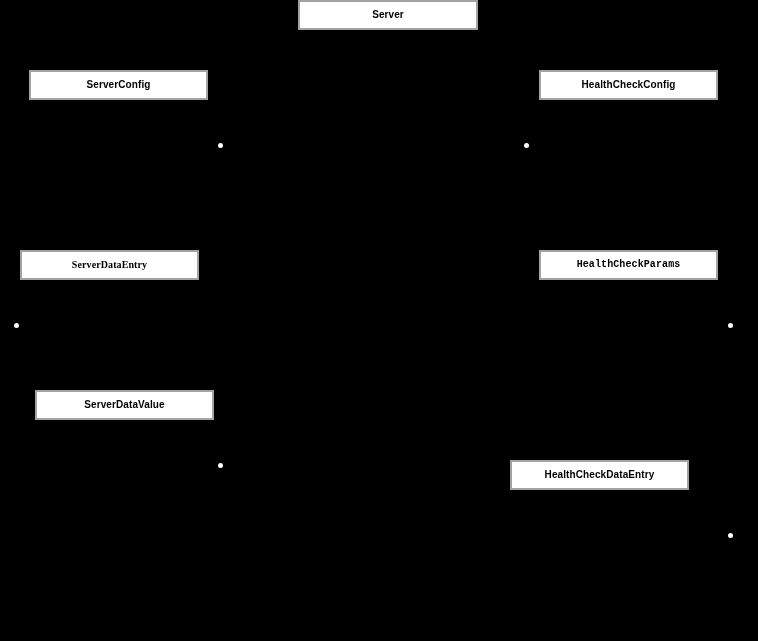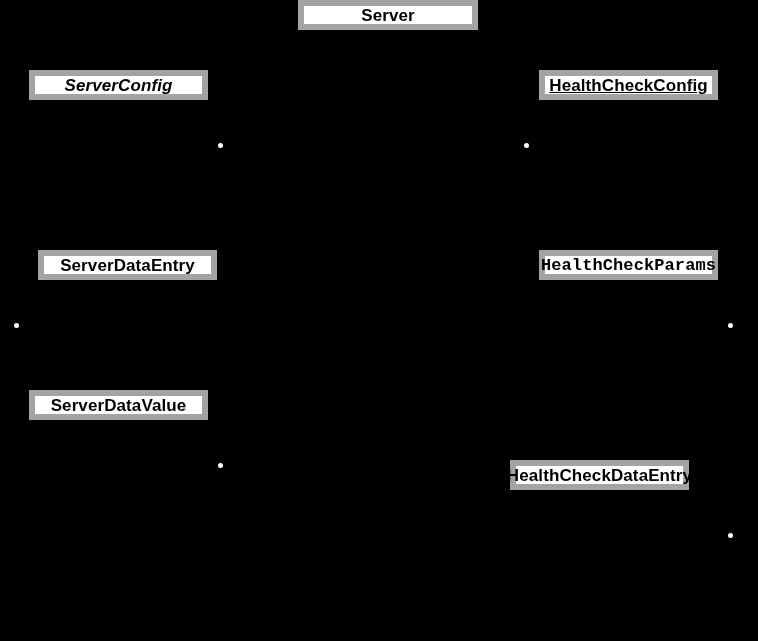--- a/index.html
+++ b/index.html
@@ -13,26 +13,26 @@
     width: 758px;
     height: 641px;
     background: #000000;
     overflow: hidden;
     font-family: "Liberation Sans", sans-serif;
   }
   .node {
     position: absolute;
     background: #ffffff;
     color: #000000;
-    border: 6px solid #a3a3a3;
+    border: 2px solid #a3a3a3;
     box-sizing: border-box;
     display: flex;
     align-items: center;
     justify-content: center;
-    font-size: 17px;
+    font-size: 10px;
     font-weight: bold;
     letter-spacing: 0.1px;
     line-height: 1;
     white-space: nowrap;
     user-select: none;
     text-align: center;
   }
   .node-label {
     display: block;
     pointer-events: none;
@@ -47,37 +47,37 @@
 </style>
 </head>
 <body>
 
 <div id="canvas">
 
   <div class="node" style="left:298px; top:0px; width:180px; height:30px;">
     <span class="node-label">Server</span>
   </div>
 
-  <div class="node" style="left:29px; top:70px; width:179px; height:30px;font-style:italic;">
+  <div class="node" style="left:29px; top:70px; width:179px; height:30px;">
     <span class="node-label">ServerConfig</span>
   </div>
 
-  <div class="node" style="left:539px; top:70px; width:179px; height:30px;text-decoration:underline;">
+  <div class="node" style="left:539px; top:70px; width:179px; height:30px;">
     <span class="node-label">HealthCheckConfig</span>
   </div>
 
-  <div class="node" style="left:38px; top:250px; width:179px; height:30px;">
+  <div class="node" style="left:20px; top:250px; width:179px; height:30px;font-family:Liberation Serif, serif;">
     <span class="node-label">ServerDataEntry</span>
   </div>
 
   <div class="node" style="left:539px; top:250px; width:179px; height:30px;font-family:Liberation Mono, monospace;">
     <span class="node-label">HealthCheckParams</span>
   </div>
 
-  <div class="node" style="left:29px; top:390px; width:179px; height:30px;">
+  <div class="node" style="left:35px; top:390px; width:179px; height:30px;">
     <span class="node-label">ServerDataValue</span>
   </div>
 
   <div class="node" style="left:510px; top:460px; width:179px; height:30px;">
     <span class="node-label">HealthCheckDataEntry</span>
   </div>
 
   <div class="edge-dot" style="left:218px; top:143px;"></div>
   <div class="edge-dot" style="left:524px; top:143px;"></div>
   <div class="edge-dot" style="left:14px;  top:323px;"></div>

